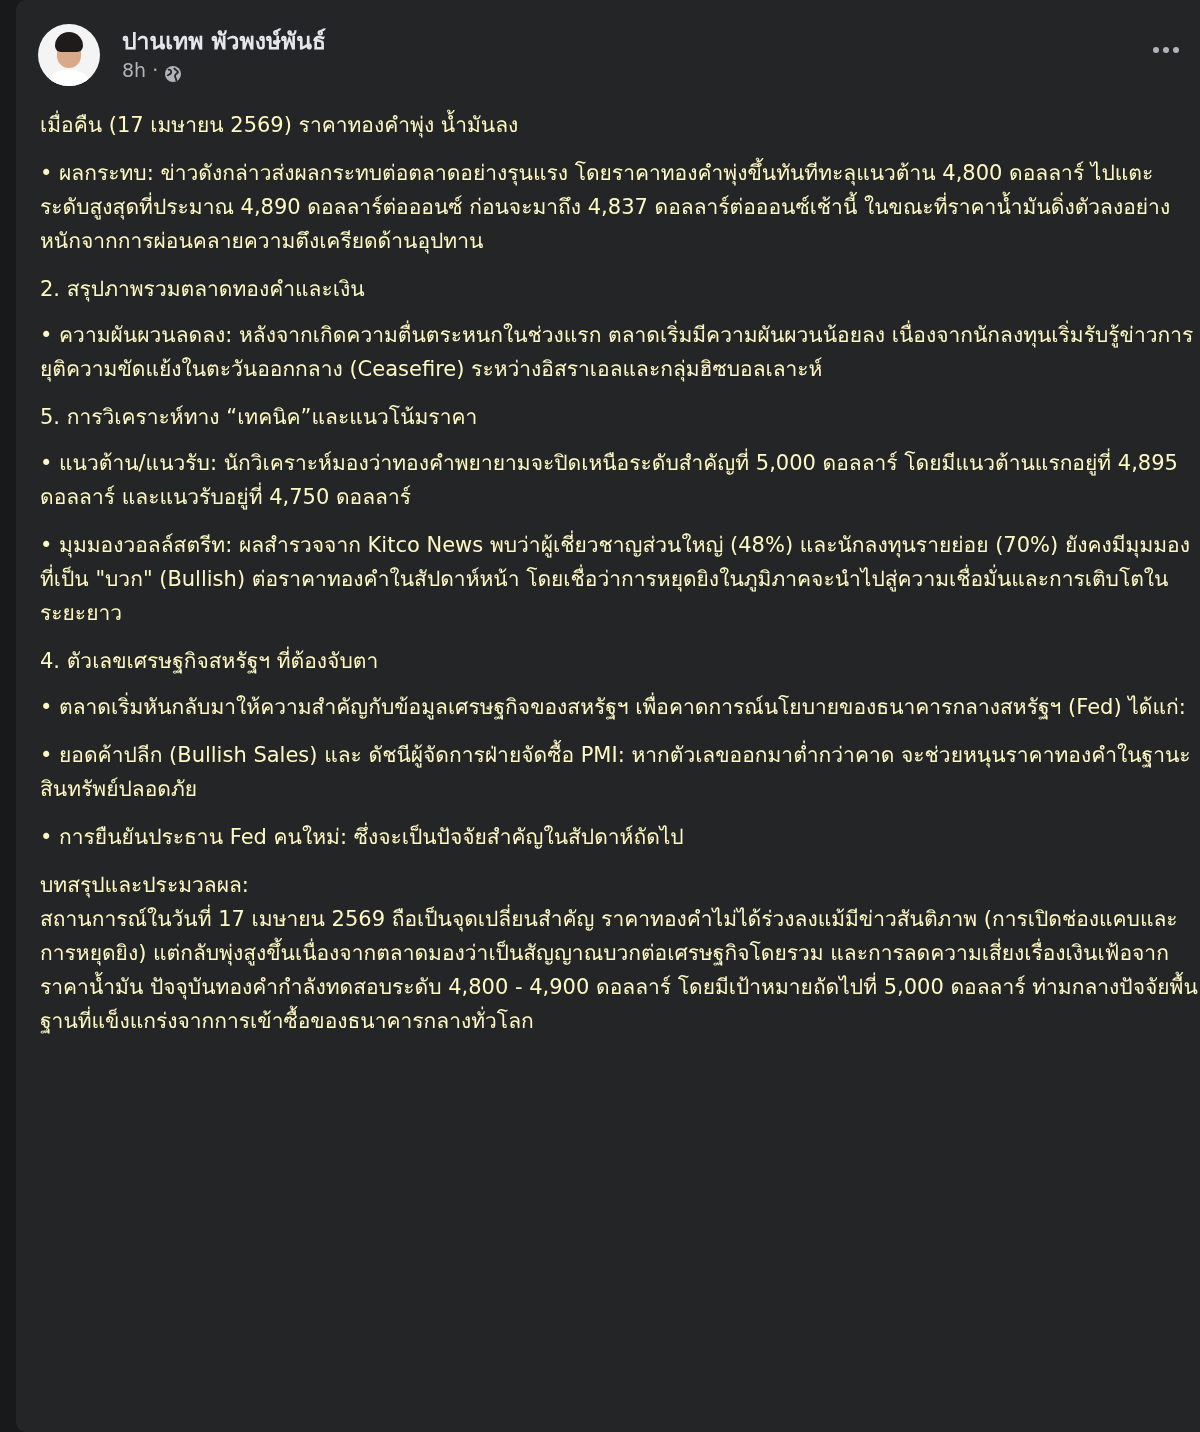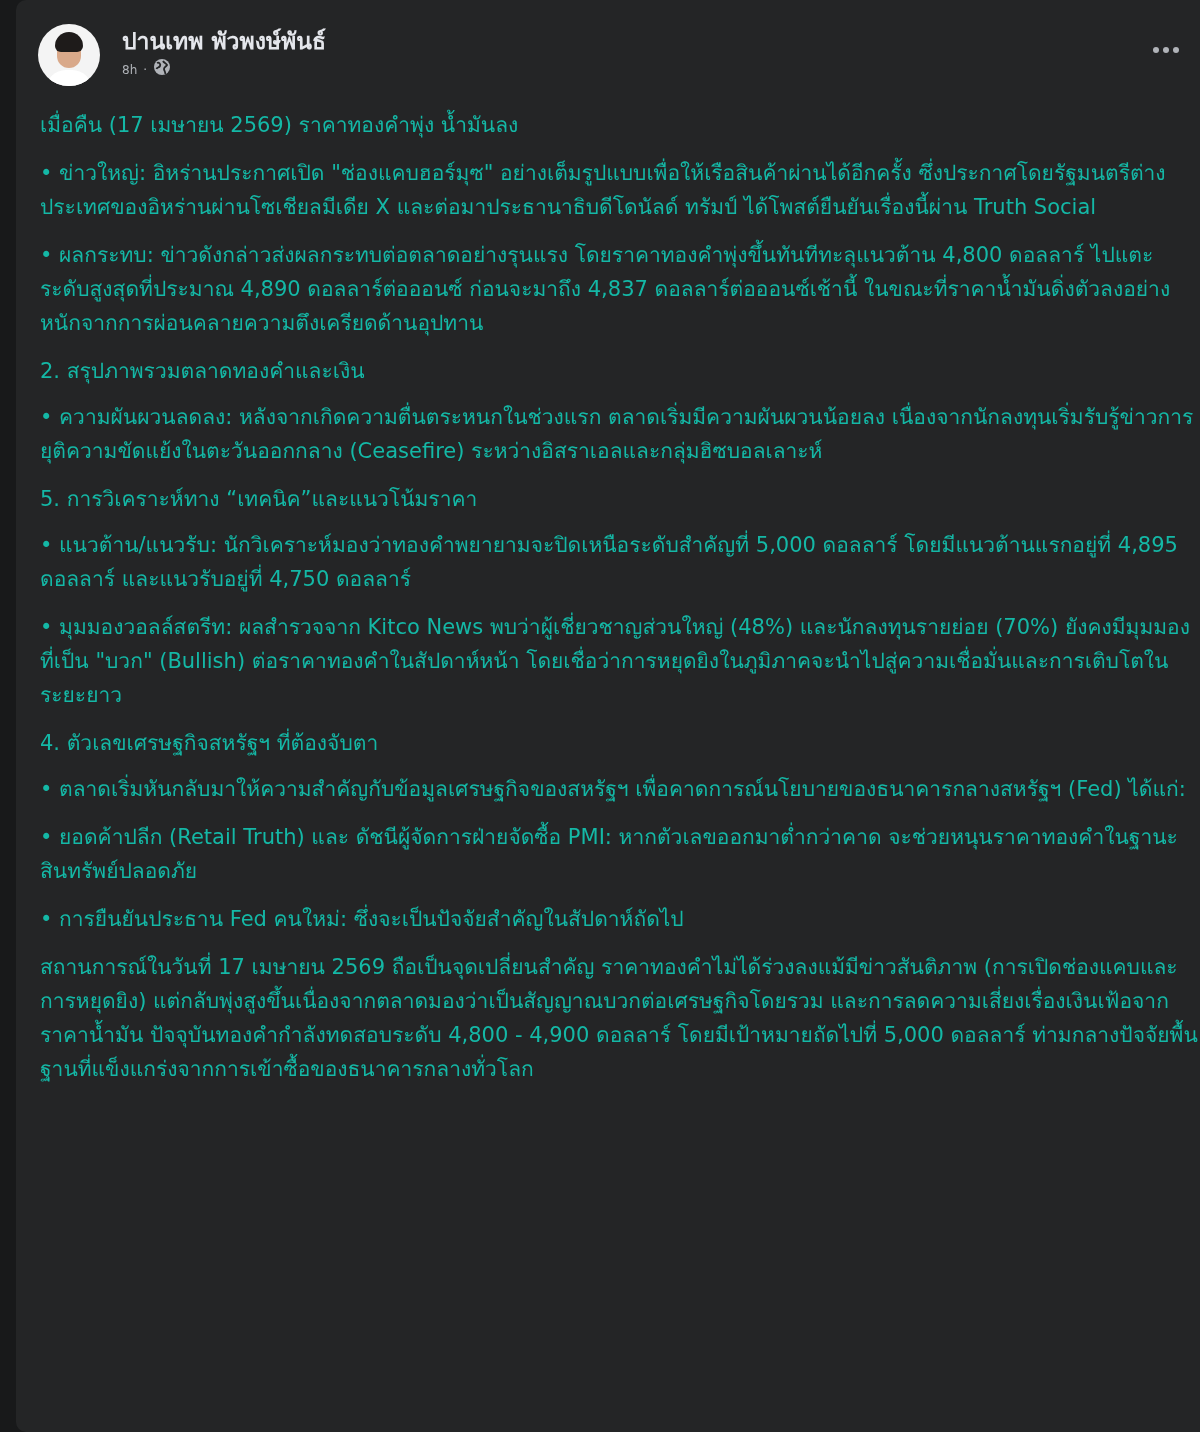--- a/index.html
+++ b/index.html
@@ -75,23 +75,23 @@
     }
     .author-name {
       font-size: 23px;
       font-weight: bold;
       color: #e4e6eb;
       line-height: 30px;
       cursor: pointer;
     }
     .post-meta {
       display: flex;
-      align-items: flex-start;
+      align-items: flex-end;
       margin-top: 2px;
-      font-size: 12px;
+      font-size: 19px;
       color: #b0b3b8;
       line-height: 24px;
     }
     .post-meta .dot {
       margin: 0 6px;
     }
     .globe-icon {
       width: 18px;
       height: 18px;
       display: inline-block;
@@ -115,21 +115,21 @@
       background: #b0b3b8;
       display: block;
     }
     .post-body {
       position: absolute;
       left: 24px;
       top: 108px;
       width: 1160px;
       font-size: 21px;
       line-height: 34px;
-      color: #14b8a6;
+      color: #fef9c3;
     }
     .post-body p {
       margin: 0 0 14px 0;
       white-space: pre-line;
     }
     .post-body p.heading {
       margin-bottom: 12px;
     }
     .post-body p.summary-title {
       margin-bottom: 0;
@@ -161,27 +161,27 @@
     </div>
     <div class="more-button">
       <span></span>
       <span></span>
       <span></span>
     </div>
   </div>
 
   <div class="post-body">
     <p>เมื่อคืน (17 เมษายน 2569) ราคาทองคำพุ่ง น้ำมันลง</p>
-    <p>• ข่าวใหญ่: อิหร่านประกาศเปิด "ช่องแคบฮอร์มุซ" อย่างเต็มรูปแบบเพื่อให้เรือสินค้าผ่านได้อีกครั้ง ซึ่งประกาศโดยรัฐมนตรีต่างประเทศของอิหร่านผ่านโซเชียลมีเดีย X และต่อมาประธานาธิบดีโดนัลด์ ทรัมป์ ได้โพสต์ยืนยันเรื่องนี้ผ่าน Truth Social</p>
     <p>• ผลกระทบ: ข่าวดังกล่าวส่งผลกระทบต่อตลาดอย่างรุนแรง โดยราคาทองคำพุ่งขึ้นทันทีทะลุแนวต้าน 4,800 ดอลลาร์ ไปแตะระดับสูงสุดที่ประมาณ 4,890 ดอลลาร์ต่อออนซ์ ก่อนจะมาถึง  4,837 ดอลลาร์ต่อออนซ์เช้านี้ ในขณะที่ราคาน้ำมันดิ่งตัวลงอย่างหนักจากการผ่อนคลายความตึงเครียดด้านอุปทาน</p>
     <p class="heading">2. สรุปภาพรวมตลาดทองคำและเงิน</p>
     <p>• ความผันผวนลดลง: หลังจากเกิดความตื่นตระหนกในช่วงแรก ตลาดเริ่มมีความผันผวนน้อยลง เนื่องจากนักลงทุนเริ่มรับรู้ข่าวการยุติความขัดแย้งในตะวันออกกลาง (Ceasefire) ระหว่างอิสราเอลและกลุ่มฮิซบอลเลาะห์</p>
     <p class="heading">5. การวิเคราะห์ทาง “เทคนิค”และแนวโน้มราคา</p>
     <p>• แนวต้าน/แนวรับ: นักวิเคราะห์มองว่าทองคำพยายามจะปิดเหนือระดับสำคัญที่ 5,000 ดอลลาร์ โดยมีแนวต้านแรกอยู่ที่ 4,895 ดอลลาร์ และแนวรับอยู่ที่ 4,750 ดอลลาร์</p>
     <p>• มุมมองวอลล์สตรีท: ผลสำรวจจาก Kitco News พบว่าผู้เชี่ยวชาญส่วนใหญ่ (48%) และนักลงทุนรายย่อย (70%) ยังคงมีมุมมองที่เป็น "บวก" (Bullish) ต่อราคาทองคำในสัปดาห์หน้า โดยเชื่อว่าการหยุดยิงในภูมิภาคจะนำไปสู่ความเชื่อมั่นและการเติบโตในระยะยาว</p>
     <p class="heading">4. ตัวเลขเศรษฐกิจสหรัฐฯ ที่ต้องจับตา</p>
     <p>• ตลาดเริ่มหันกลับมาให้ความสำคัญกับข้อมูลเศรษฐกิจของสหรัฐฯ เพื่อคาดการณ์นโยบายของธนาคารกลางสหรัฐฯ (Fed) ได้แก่:</p>
-    <p>• ยอดค้าปลีก (Retail Truth) และ ดัชนีผู้จัดการฝ่ายจัดซื้อ PMI: หากตัวเลขออกมาต่ำกว่าคาด จะช่วยหนุนราคาทองคำในฐานะสินทรัพย์ปลอดภัย</p>
+    <p>• ยอดค้าปลีก (Bullish Sales) และ ดัชนีผู้จัดการฝ่ายจัดซื้อ PMI: หากตัวเลขออกมาต่ำกว่าคาด จะช่วยหนุนราคาทองคำในฐานะสินทรัพย์ปลอดภัย</p>
     <p>• การยืนยันประธาน Fed คนใหม่: ซึ่งจะเป็นปัจจัยสำคัญในสัปดาห์ถัดไป</p>
+    <p class="summary-title">บทสรุปและประมวลผล:</p>
     <p>สถานการณ์ในวันที่ 17 เมษายน 2569 ถือเป็นจุดเปลี่ยนสำคัญ ราคาทองคำไม่ได้ร่วงลงแม้มีข่าวสันติภาพ (การเปิดช่องแคบและการหยุดยิง) แต่กลับพุ่งสูงขึ้นเนื่องจากตลาดมองว่าเป็นสัญญาณบวกต่อเศรษฐกิจโดยรวม และการลดความเสี่ยงเรื่องเงินเฟ้อจากราคาน้ำมัน ปัจจุบันทองคำกำลังทดสอบระดับ 4,800 - 4,900 ดอลลาร์ โดยมีเป้าหมายถัดไปที่ 5,000 ดอลลาร์ ท่ามกลางปัจจัยพื้นฐานที่แข็งแกร่งจากการเข้าซื้อของธนาคารกลางทั่วโลก</p>
   </div>
 
 </div>
 
 </body></html>

